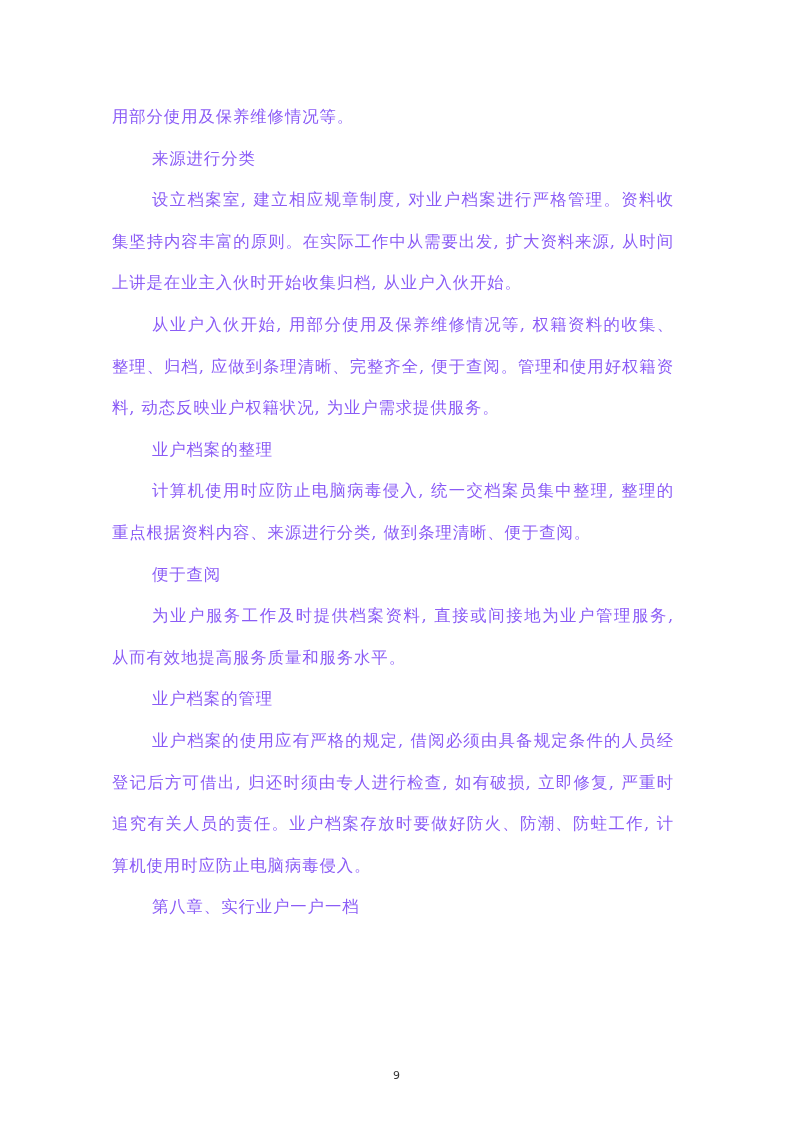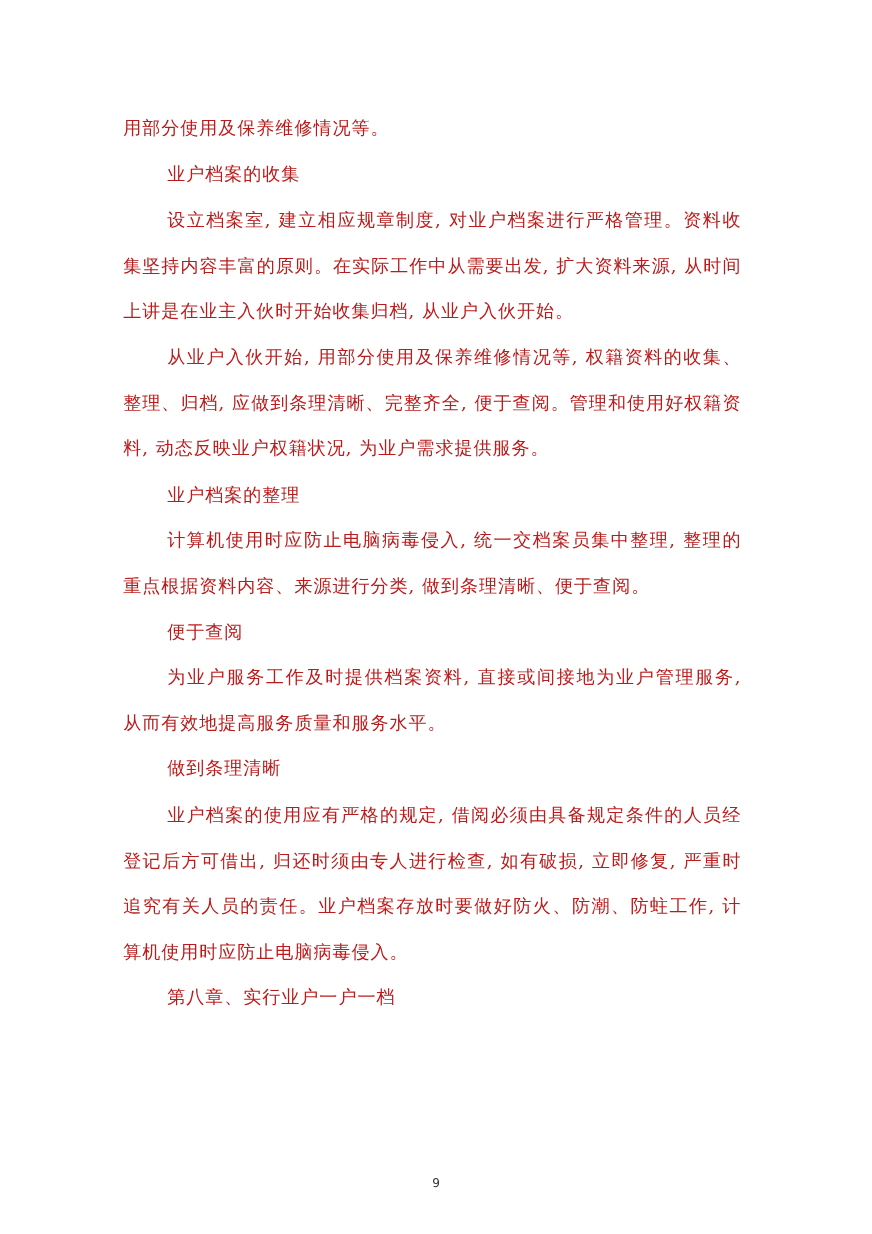--- a/index.html
+++ b/index.html
@@ -3,42 +3,42 @@
   <meta charset="utf-8">
   <style>
     html, body { margin: 0; padding: 0; background: #ffffff; }
     body { width: 793px; height: 1122px; position: relative; overflow: hidden; }
     .page {
       position: absolute; left: 0; top: 0; width: 793px; height: 1122px; background: #ffffff;
     }
     .content {
       position: absolute; left: 112px; top: 96px; width: 562px;
       font-family: "DejaVu Serif", "Liberation Serif", serif;
-      font-size: 16.4px; color: #b91c1c; line-height: 41.6px;
+      font-size: 16.4px; color: #8b5cf6; line-height: 41.6px;
       letter-spacing: 0.9px;
     }
     .p { margin: 0; text-align: justify; text-indent: 40px; }
     .p.cont { text-indent: 0; }
     .h { margin: 0; text-indent: 40px; }
     .pnum {
       position: absolute; top: 1069px; left: 0; width: 793px; text-align: center;
       font-family: "DejaVu Sans", "Liberation Sans", sans-serif; font-size: 11px; color: #333333;
     }
   </style>
 </head>
 <body>
 
 <div class="page">
   <div class="content">
     <p class="p cont">用部分使用及保养维修情况等。</p>
-    <p class="h">业户档案的收集</p>
+    <p class="h">来源进行分类</p>
     <p class="p">设立档案室, 建立相应规章制度, 对业户档案进行严格管理。资料收集坚持内容丰富的原则。在实际工作中从需要出发, 扩大资料来源, 从时间上讲是在业主入伙时开始收集归档, 从业户入伙开始。</p>
     <p class="p">从业户入伙开始, 用部分使用及保养维修情况等, 权籍资料的收集、整理、归档, 应做到条理清晰、完整齐全, 便于查阅。管理和使用好权籍资料, 动态反映业户权籍状况, 为业户需求提供服务。</p>
     <p class="h">业户档案的整理</p>
     <p class="p">计算机使用时应防止电脑病毒侵入, 统一交档案员集中整理, 整理的重点根据资料内容、来源进行分类, 做到条理清晰、便于查阅。</p>
     <p class="h">便于查阅</p>
     <p class="p">为业户服务工作及时提供档案资料, 直接或间接地为业户管理服务, 从而有效地提高服务质量和服务水平。</p>
-    <p class="h">做到条理清晰</p>
+    <p class="h">业户档案的管理</p>
     <p class="p">业户档案的使用应有严格的规定, 借阅必须由具备规定条件的人员经登记后方可借出, 归还时须由专人进行检查, 如有破损, 立即修复, 严重时追究有关人员的责任。业户档案存放时要做好防火、防潮、防蛀工作, 计算机使用时应防止电脑病毒侵入。</p>
     <p class="h">第八章、实行业户一户一档</p>
   </div>
   <div class="pnum">9</div>
 </div>
 
 </body></html>

